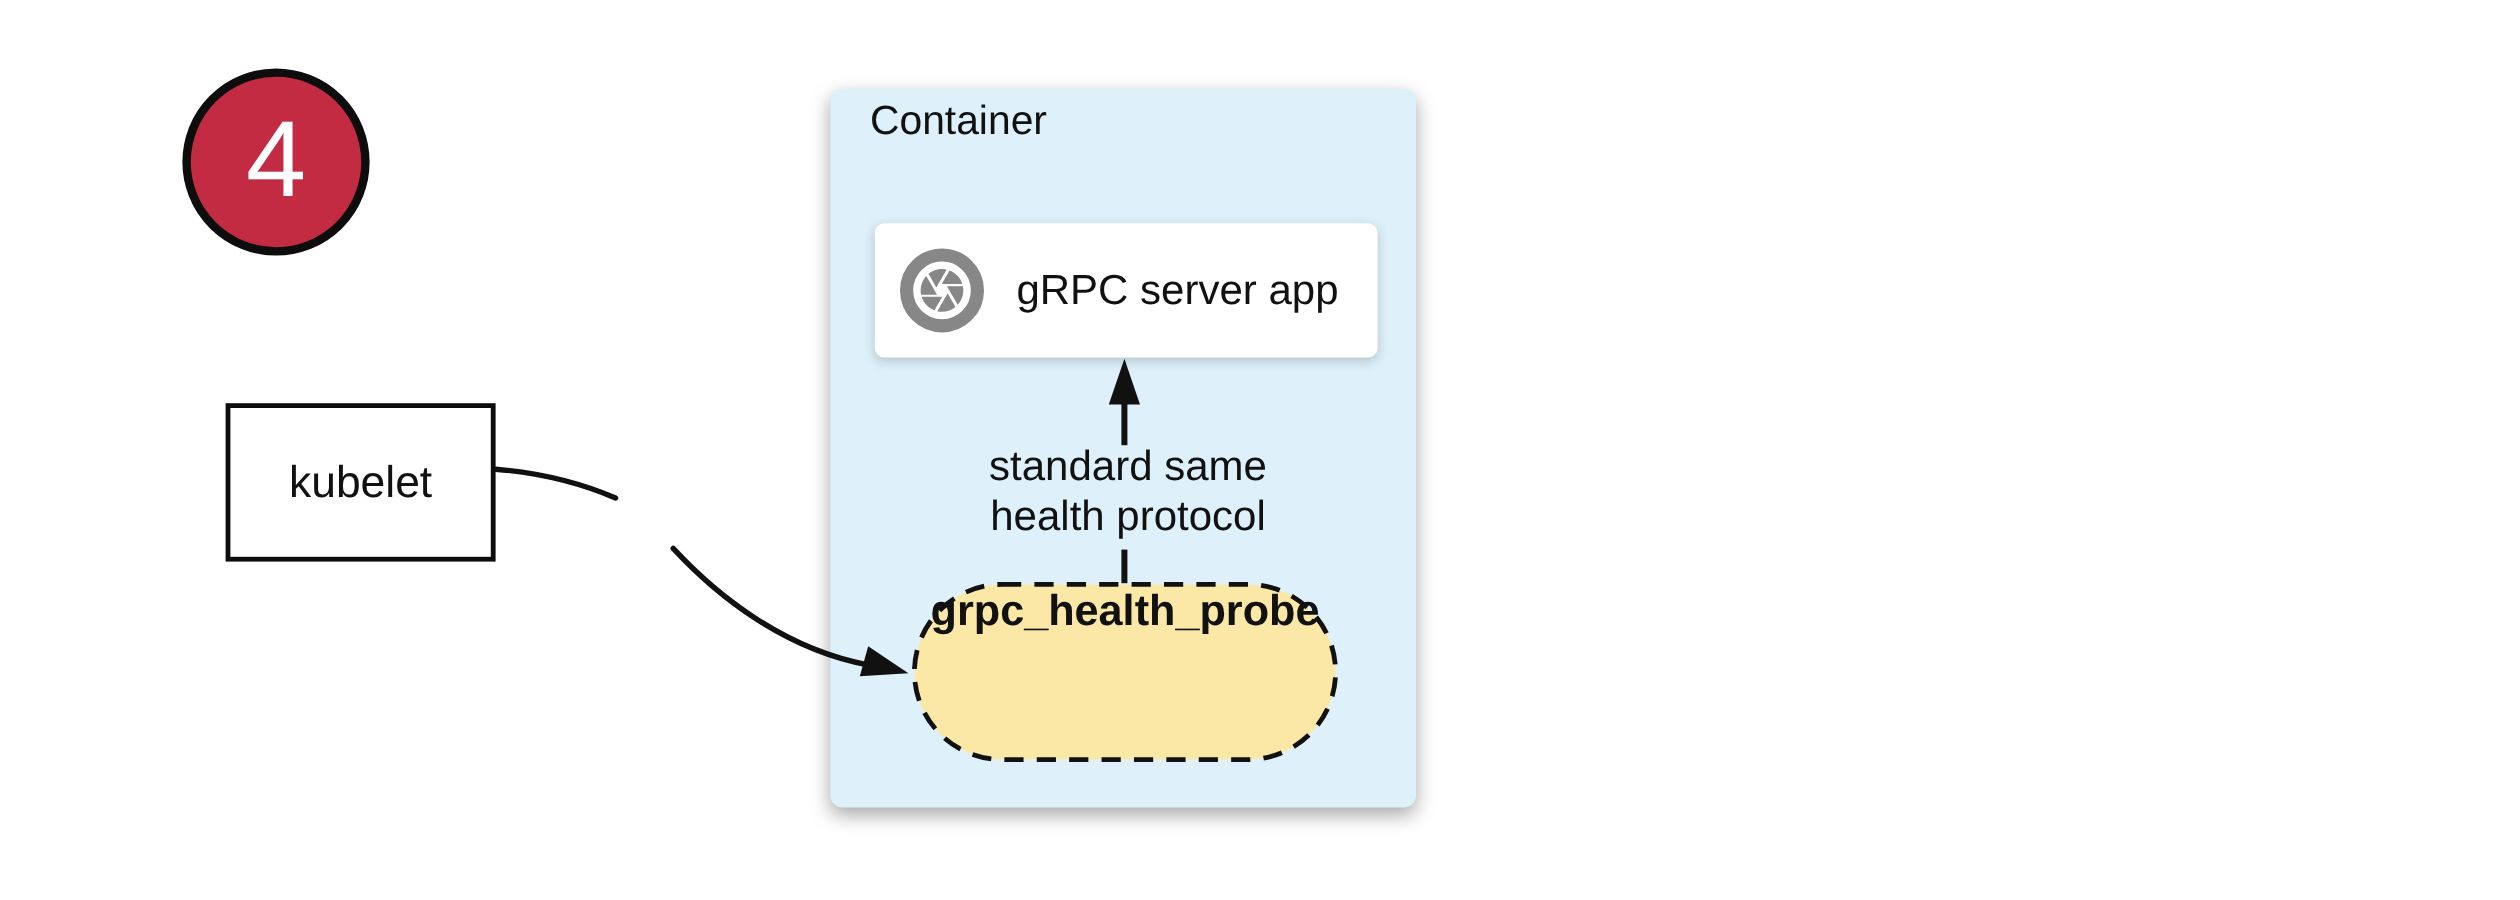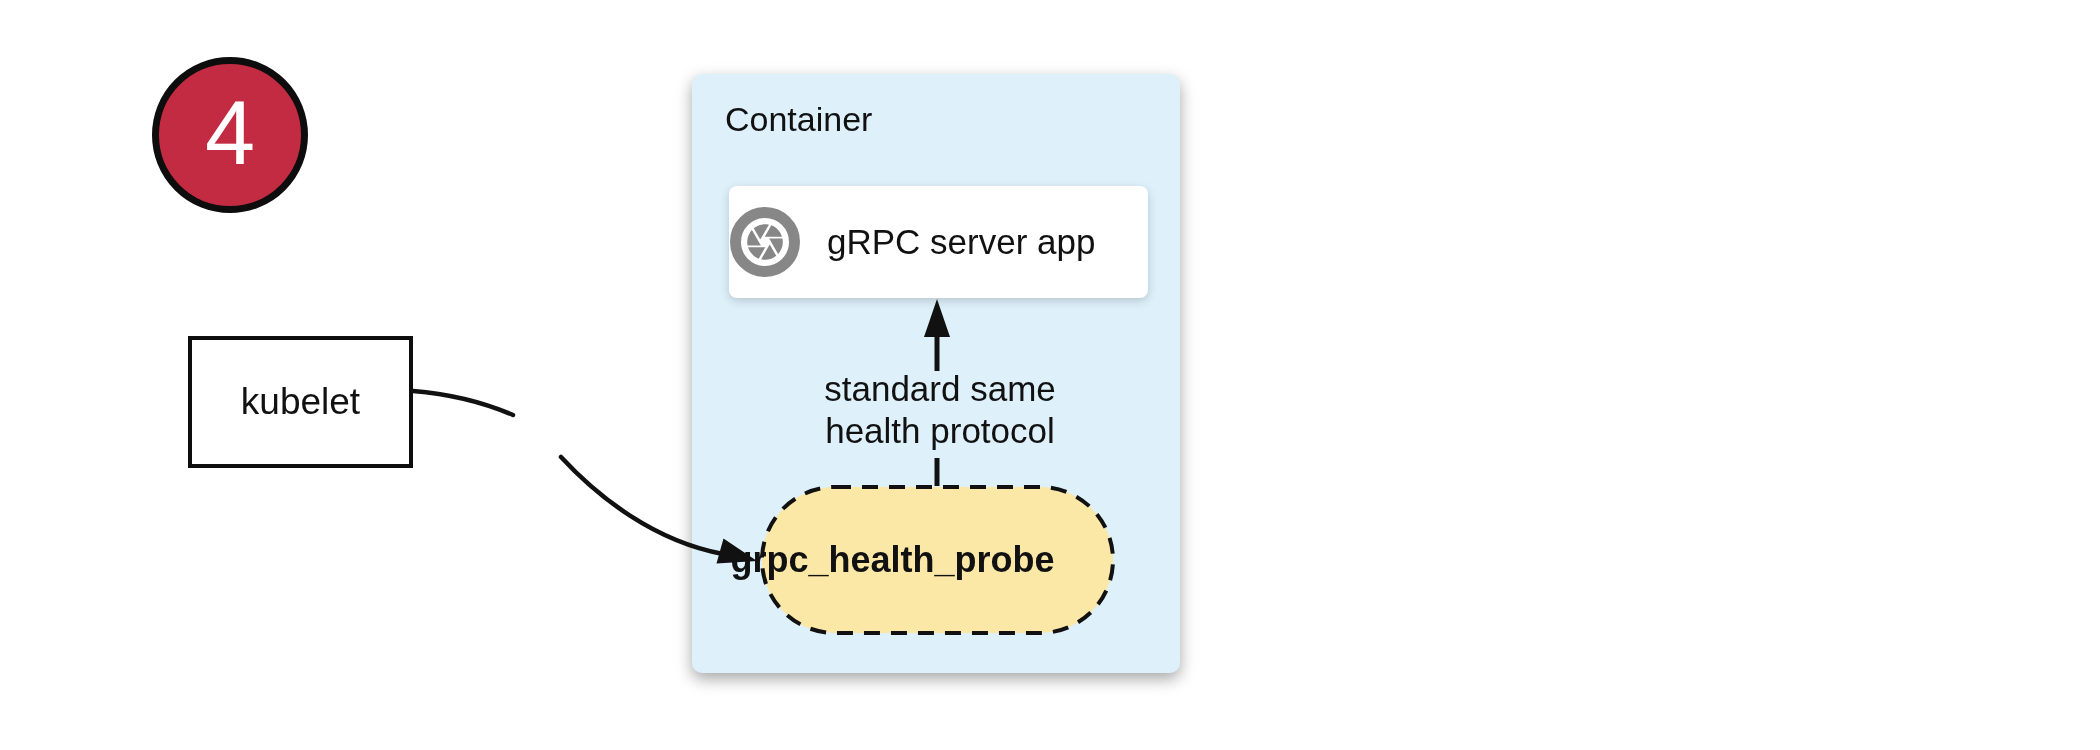--- a/index.html
+++ b/index.html
@@ -20,33 +20,33 @@
     background:#fff;border:4px solid #0d0d0d;box-sizing:border-box;
     display:flex;align-items:center;justify-content:center;font-size:37px;
   }
   
   .container-box{
     position:absolute;left:692px;top:74px;width:488px;height:599px;
     background:#DEF1FB;border-radius:10px;
     box-shadow:0 6px 16px rgba(0,0,0,0.35);
     z-index:1;
   }
-  .container-label{position:absolute;left:33px;top:26px;font-size:34px;}
+  .container-label{position:absolute;left:33px;top:8px;font-size:34px;}
   .server-box{
     position:absolute;left:37px;top:112px;width:419px;height:112px;
     background:#ffffff;border-radius:8px;box-shadow:0 3px 10px rgba(0,0,0,0.18);
-    display:flex;align-items:center;gap:26px;box-sizing:border-box;
+    display:flex;align-items:center;padding-left:20px;gap:26px;box-sizing:border-box;
     font-size:35px;
   }
   
   #overlay{position:absolute;left:0;top:0;z-index:2;pointer-events:none;}
   
   .probe-text{
-    position:absolute;left:717px;top:487px;width:351px;height:146px;z-index:3;
-    display:flex;align-items:center;justify-content:center;
+    position:absolute;left:762px;top:487px;width:351px;height:146px;z-index:3;
+    display:flex;align-items:flex-start;justify-content:center;
     text-align:center;
   }
   .probe-title{font-size:36px;font-weight:700;line-height:44px;}
   .probe-subtitle{font-size:34px;line-height:40px;}
   
   .exec-label{
     position:absolute;left:541px;top:433px;transform:translate(-50%,-50%);
     font-size:37px;white-space:pre;z-index:3;
   }
   .exec-label b{font-weight:700;}

